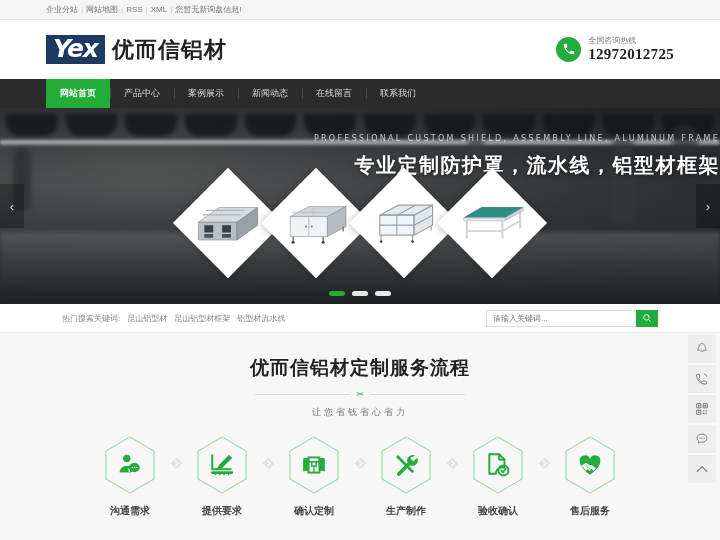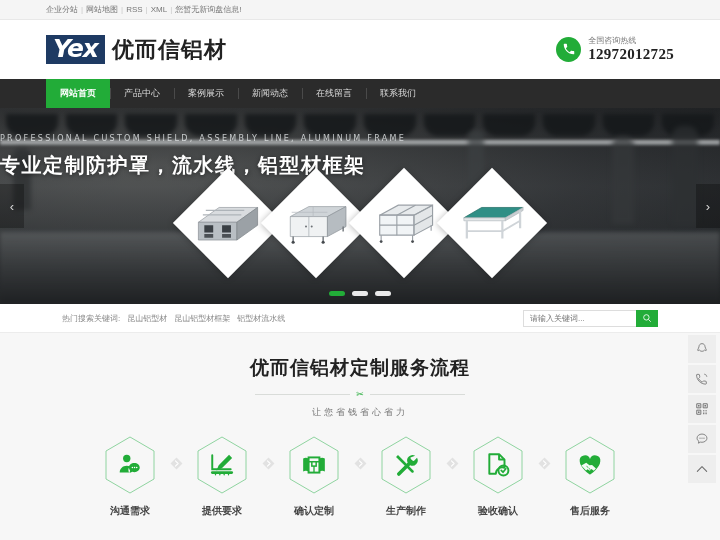--- a/index.html
+++ b/index.html
@@ -125,21 +125,21 @@
   .banner-person {
     position: absolute; filter: blur(2.5px); background: #2a2d2f; opacity: .7;
   }
   .bp1 { left: 13px; top: 40px; width: 18px; height: 62px; border-radius: 8px 8px 0 0; }
   .bp2 { left: 468px; top: 22px; width: 16px; height: 78px; border-radius: 8px 8px 0 0; background:#3c4042; }
   .bp3 { left: 612px; top: 28px; width: 22px; height: 88px; border-radius: 9px 9px 0 0; background:#35383a; }
   .bp4 { left: 672px; top: 18px; width: 26px; height: 100px; border-radius: 10px 10px 0 0; background:#2d3032; }
 
   .banner-text {
     position: absolute; left: 0; right: 0; top: 26px;
-    text-align: left; z-index: 3;
+    text-align: right; z-index: 3;
   }
   .banner-sub {
     font-size: 8px;
     letter-spacing: 2.3px;
     color: rgba(235,238,240,.78);
     font-family: "DejaVu Sans", sans-serif;
   }
   .banner-title {
     margin-top: 9px;
     font-size: 20px;
@@ -193,21 +193,21 @@
     background: #ffffff;
     border-bottom: 1px solid #ececec;
     display: flex; align-items: center;
     padding: 0 62px;
   }
   .hot-words { font-size: 8px; color: #888; display: flex; align-items: center; gap: 7px; }
   .hot-words a { color: #888; text-decoration: none; }
   .search-spacer { flex: 1; }
   .search-box { display: flex; align-items: center; height: 17px; }
   .search-input {
-    width: 113px; height: 17px;
+    width: 150px; height: 17px;
     border: 1px solid #dddddd; border-right: none;
     font-size: 8px; color: #999;
     padding: 0 6px;
     outline: none;
     background: #fff;
     font-family: "Liberation Sans", sans-serif;
   }
   .search-btn {
     width: 22px; height: 17px;
     background: #22ac38;

